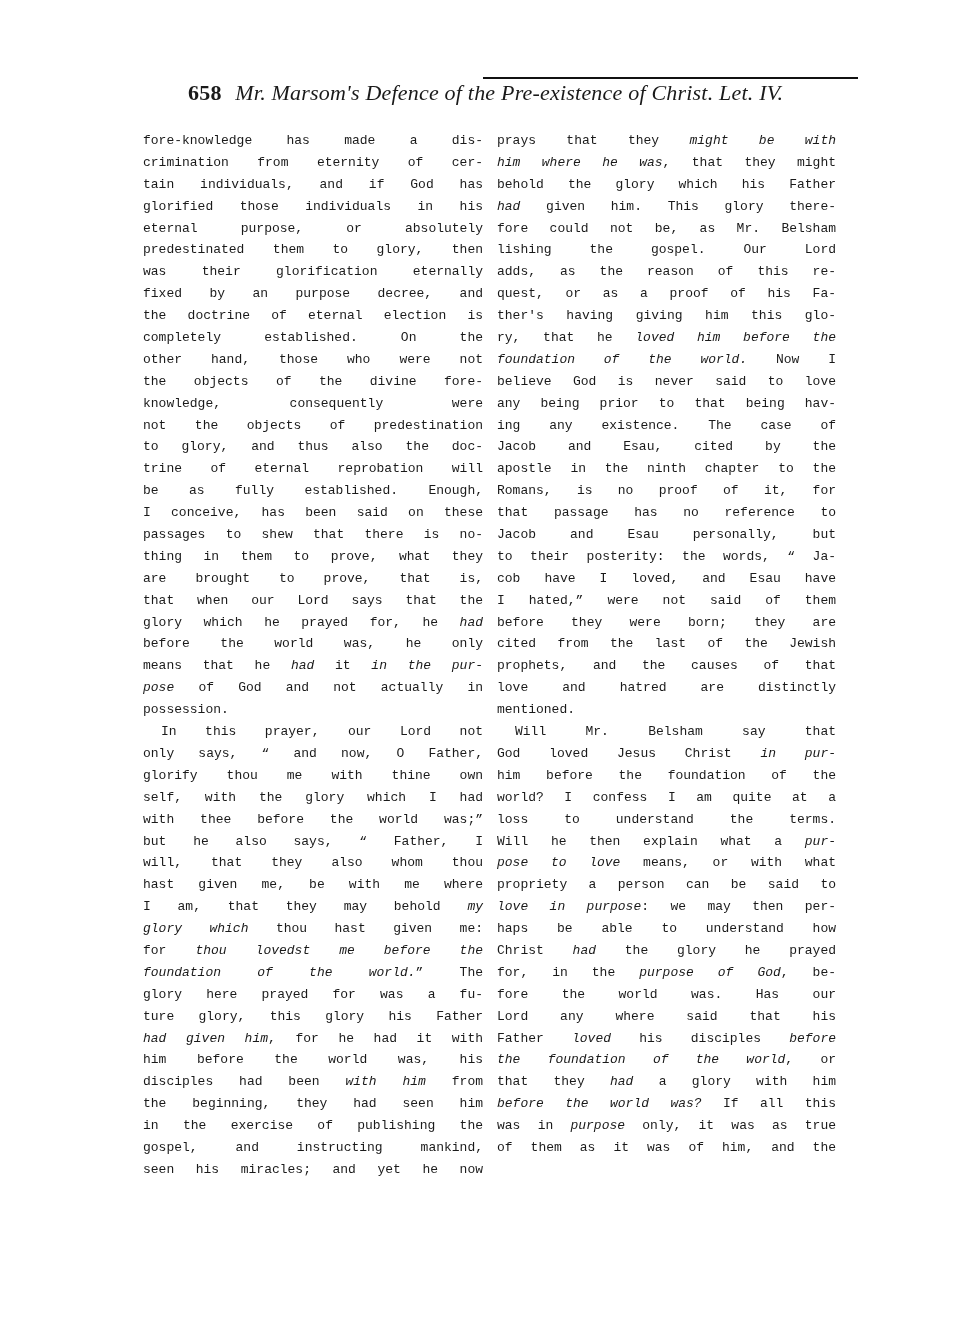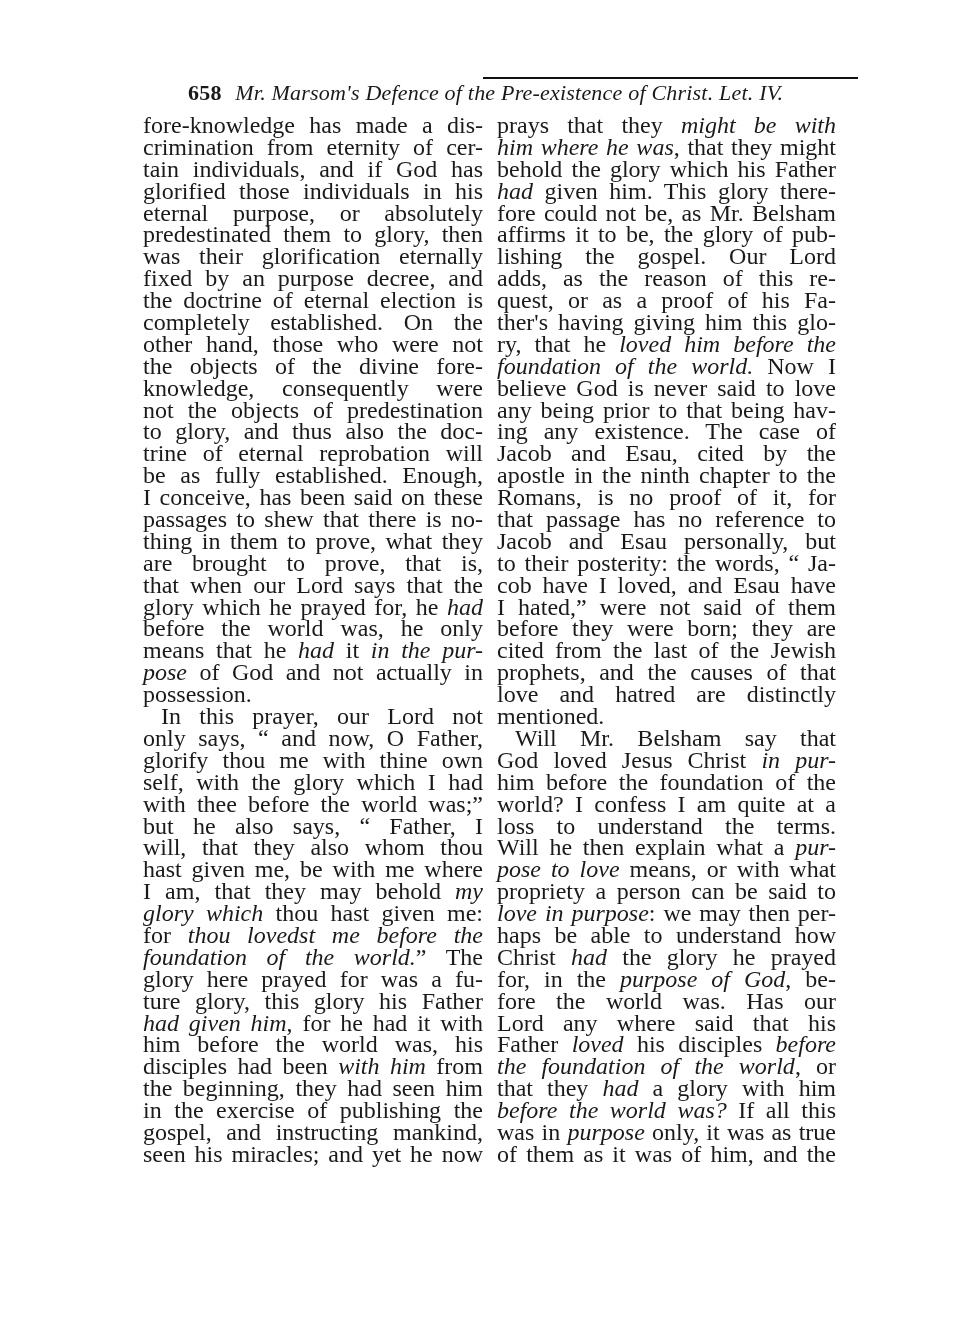--- a/index.html
+++ b/index.html
@@ -2,21 +2,21 @@
 <html><head>
 <meta charset="utf-8">
 <style>
   html, body { margin: 0; padding: 0; background: #ffffff; }
   body { width: 962px; height: 1330px; position: relative; overflow: hidden;
          font-family: "Liberation Serif", "DejaVu Serif", serif; color: #1a1a1a; }
   .rule { position: absolute; left: 483px; top: 77px; width: 375px; height: 2px; background: #111; }
   .header { position: absolute; left: 140px; top: 80px; width: 720px; height: 30px;
             font-size: 22px; font-style: italic; white-space: nowrap; letter-spacing: 0.2px; }
   .header .pno { font-style: normal; font-weight: bold; margin-right: 8px; margin-left: 48px; }
-  .col { position: absolute; top: 115px; width: 693px; font-size: 24px; line-height: 21.9px; }
+  .col { position: absolute; top: 130px; width: 693px; font-size: 13px; line-height: 21.9px; font-family: Liberation Mono, monospace; }
   .col-left { left: 143px; width: 340px; }
   .col-right { left: 497px; width: 339px; }
   .line { display: block; white-space: nowrap; text-align: justify; text-align-last: justify; height: 21.9px; overflow: visible; }
   .line.last { text-align-last: left; }
   .line.indent { padding-left: 18px; }
   i { font-style: italic; }
 </style>
 </head>
 <body>
 
@@ -76,21 +76,20 @@
     <span class="line">in the exercise of publishing the</span>
     <span class="line">gospel, and instructing mankind,</span>
     <span class="line">seen his miracles; and yet he now</span>
   </div>
 <div class="col col-right" id="col-right">
     <span class="line">prays that they <i>might be with</i></span>
     <span class="line"><i>him where he was</i>, that they might</span>
     <span class="line">behold the glory which his Father</span>
     <span class="line"><i>had</i> given him. This glory there-</span>
     <span class="line">fore could not be, as Mr. Belsham</span>
-    <span class="line">affirms it to be, the glory of pub-</span>
     <span class="line">lishing the gospel. Our Lord</span>
     <span class="line">adds, as the reason of this re-</span>
     <span class="line">quest, or as a proof of his Fa-</span>
     <span class="line">ther's having giving him this glo-</span>
     <span class="line">ry, that he <i>loved him before the</i></span>
     <span class="line"><i>foundation of the world.</i> Now I</span>
     <span class="line">believe God is never said to love</span>
     <span class="line">any being prior to that being hav-</span>
     <span class="line">ing any existence. The case of</span>
     <span class="line">Jacob and Esau, cited by the</span>

